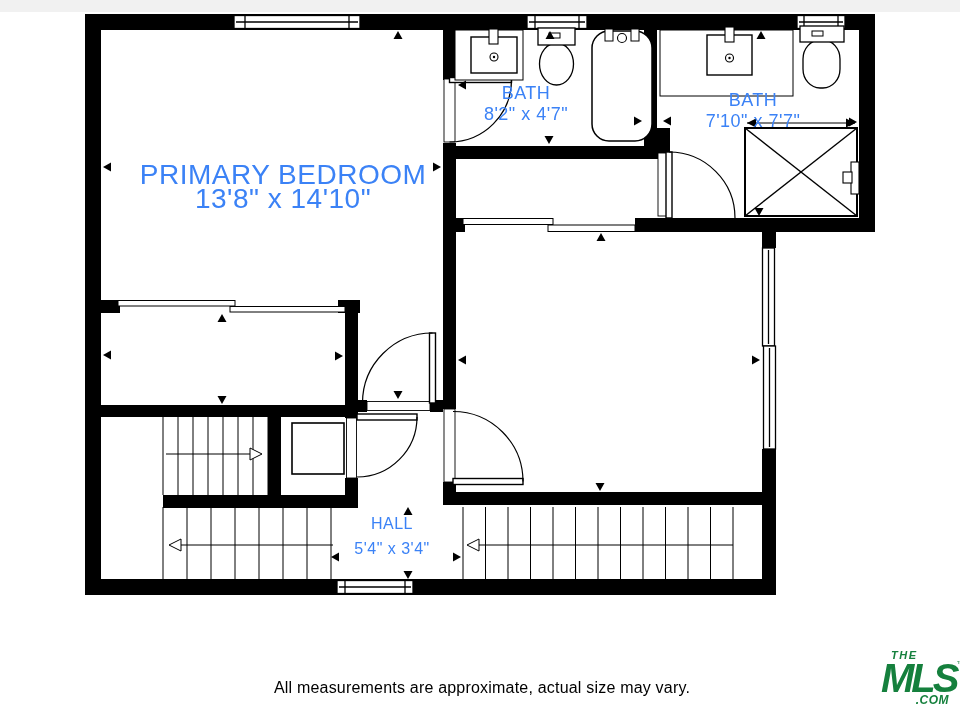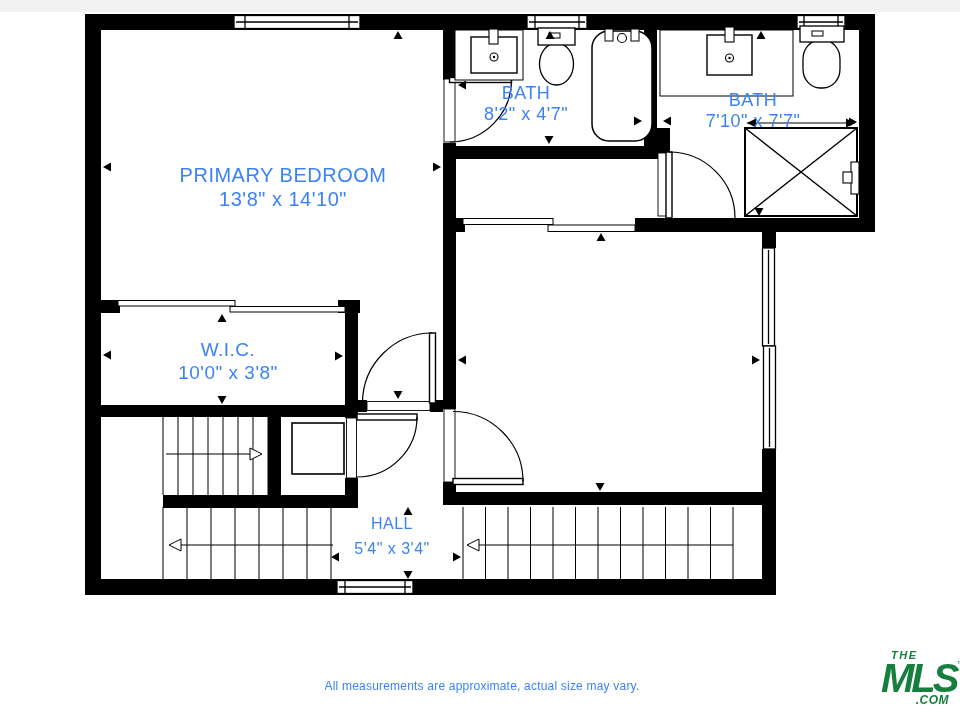--- a/index.html
+++ b/index.html
@@ -7,29 +7,29 @@
     position:relative;width:960px;height:720px;background:#ffffff;
     font-family:"Liberation Sans",sans-serif;overflow:hidden;
   }
   .top-strip{position:absolute;left:0;top:0;width:960px;height:12px;background:#f1f1f1;}
   .plan-svg{position:absolute;left:0;top:0;}
   .room-label{
     position:absolute;text-align:center;color:#3b82f6;
     transform:translateX(-50%);white-space:nowrap;letter-spacing:0.5px;
   }
   .room-label .nm,.room-label .dm{display:block;}
-  .lbl-primary{left:283px;top:163px;font-size:20px;line-height:24px;}
+  .lbl-primary{left:283px;top:163px;font-size:28px;line-height:24px;}
   .lbl-bath1{left:526px;top:83px;font-size:18px;line-height:21px;}
   .lbl-bath2{left:753px;top:90px;font-size:18px;line-height:21px;}
   .lbl-wic{left:228px;top:338px;font-size:19px;line-height:23px;}
   .lbl-bedroom{left:606px;top:343px;font-size:20px;line-height:26px;}
   .lbl-hall{left:392px;top:511px;font-size:16px;line-height:25px;}
   .footer-note{
     position:absolute;left:482px;top:679px;transform:translateX(-50%);
-    font-size:12px;color:#3b82f6;letter-spacing:0.2px;white-space:nowrap;
+    font-size:16px;color:#000000;letter-spacing:0.2px;white-space:nowrap;
   }
   .mls-logo{position:absolute;left:881px;top:650px;width:74px;color:#15803d;line-height:1;}
   .logo-the{font-style:italic;font-weight:bold;font-size:11px;letter-spacing:1.5px;margin-left:10px;}
   .logo-row{display:flex;align-items:flex-start;margin-top:-3px;}
   .logo-mls{font-style:italic;font-weight:700;font-size:40px;letter-spacing:-3px;}
   .logo-tm{font-size:7px;margin-top:2px;}
   .logo-com{font-style:italic;font-weight:bold;font-size:12px;text-align:right;margin-top:-4px;margin-right:6px;letter-spacing:0.5px;}
 </style>
 </head>
 <body>
@@ -247,24 +247,20 @@
     <span class="dm">13'8" x 14'10"</span>
   </div>
   <div class="room-label lbl-bath1">
     <span class="nm">BATH</span>
     <span class="dm">8'2" x 4'7"</span>
   </div>
   <div class="room-label lbl-bath2">
     <span class="nm">BATH</span>
     <span class="dm">7'10" x 7'7"</span>
   </div>
-  <div class="room-label lbl-wic">
-    <span class="nm">W.I.C.</span>
-    <span class="dm">10'0" x 3'8"</span>
-  </div>
   <div class="room-label lbl-hall">
     <span class="nm">HALL</span>
     <span class="dm">5'4" x 3'4"</span>
   </div>
 
   <div class="footer-note">All measurements are approximate, actual size may vary.</div>
 
   <div class="mls-logo">
     <div class="logo-the">THE</div>
     <div class="logo-row">

